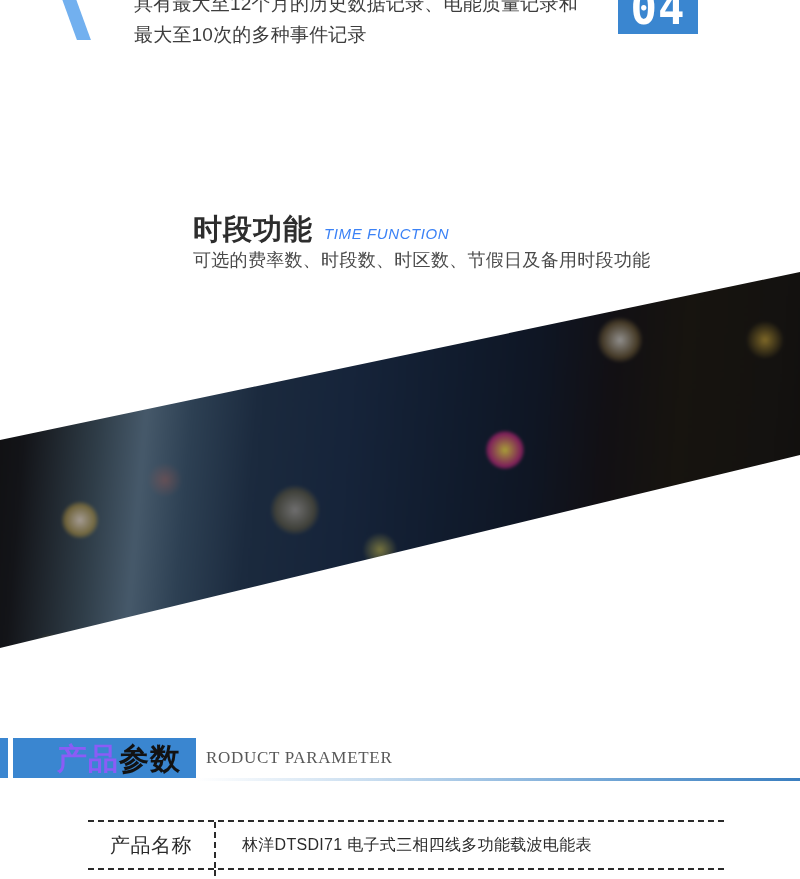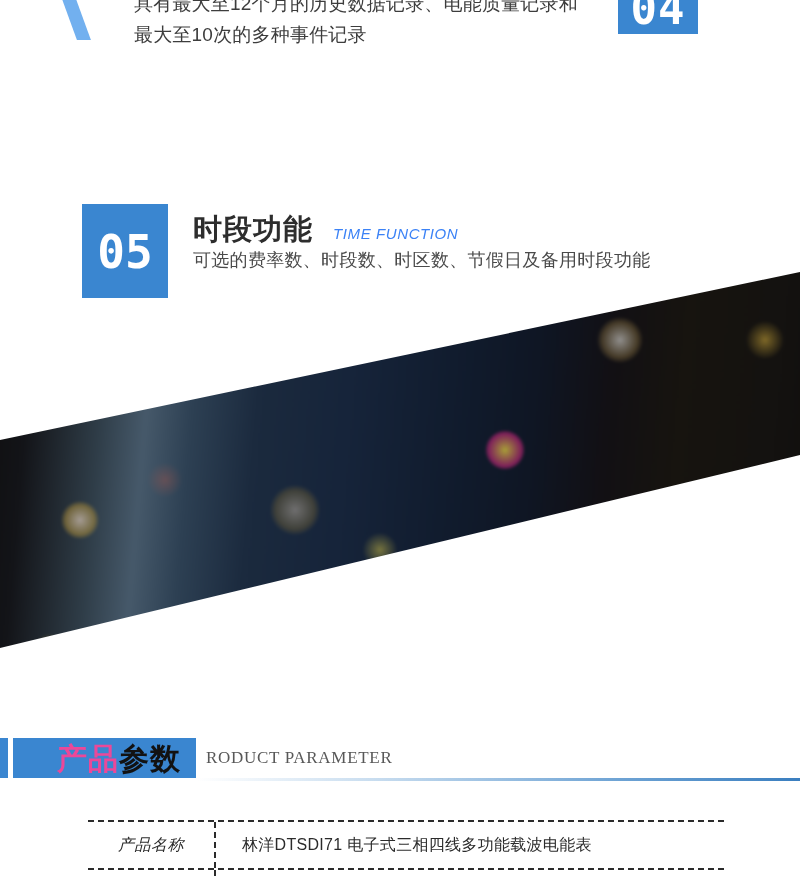--- a/index.html
+++ b/index.html
@@ -72,21 +72,21 @@
     font-weight: bold;
     letter-spacing: 0px;
     text-align: center;
     line-height: 96px;
   }
   .sec05-head {
     position: absolute;
     left: 193px; top: 6px;
     display: flex;
     align-items: baseline;
-    gap: 20px;
+    gap: 11px;
   }
   .sec05-title-cn {
     font-size: 29px;
     font-weight: bold;
     color: #2d2d2d;
     letter-spacing: 1px;
   }
   .sec05-title-en {
     font-size: 15px;
     color: #3b82f6;
@@ -157,21 +157,21 @@
   }
   .param-title {
     position: absolute;
     left: 57px; top: 1px;
     font-size: 30px;
     font-weight: bold;
     letter-spacing: 1px;
     line-height: 40px;
     white-space: nowrap;
   }
-  .param-title .w { color: #ec4899; margin-top: 9px; }
+  .param-title .w { color: #8b5cf6; margin-top: 9px; }
   .param-title .b { color: #121212; font-family: Liberation Serif, serif; }
   .param-title-en {
     position: absolute;
     left: 206px; top: 0px;
     font-size: 17px;
     color: #585858;
     line-height: 40px;
     letter-spacing: 0.7px;
     white-space: nowrap;
     font-family: Liberation Serif, serif;
@@ -193,26 +193,25 @@
     display: flex;
     border-top: 2px dashed #2b2b2b;
     height: 46px;
   }
   .p-row .p-key {
     width: 128px;
     flex: 0 0 128px;
     display: flex;
     align-items: center;
     justify-content: center;
-    font-size: 16px;
+    font-size: 20px;
     color: #2b2b2b;
     letter-spacing: 0.5px;
     border-right: 2px dashed #2b2b2b;
     box-sizing: border-box;
-    font-style: italic;
   }
   .p-row .p-val {
     flex: 1 1 auto;
     display: flex;
     align-items: center;
     padding-left: 26px;
     font-size: 16px;
     color: #2b2b2b;
     letter-spacing: 0.3px;
     box-sizing: border-box;
@@ -226,21 +225,20 @@
 <div id="section-04">
   <div class="accent-slash"></div>
   <div class="feature-text">
     <div>具有最大至12个月的历史数据记录、电能质量记录和</div>
     <div>最大至10次的多种事件记录</div>
   </div>
   <div class="num-badge-04">04</div>
 </div>
 
 <div id="section-05">
-  <div class="num-badge-05">05</div>
   <div class="sec05-head">
     <span class="sec05-title-cn">时段功能</span>
     <span class="sec05-title-en">TIME FUNCTION</span>
   </div>
   <div class="sec05-desc">可选的费率数、时段数、时区数、节假日及备用时段功能</div>
 </div>
 
 <div id="banner">
   <div class="banner-bg"></div>
 </div>

